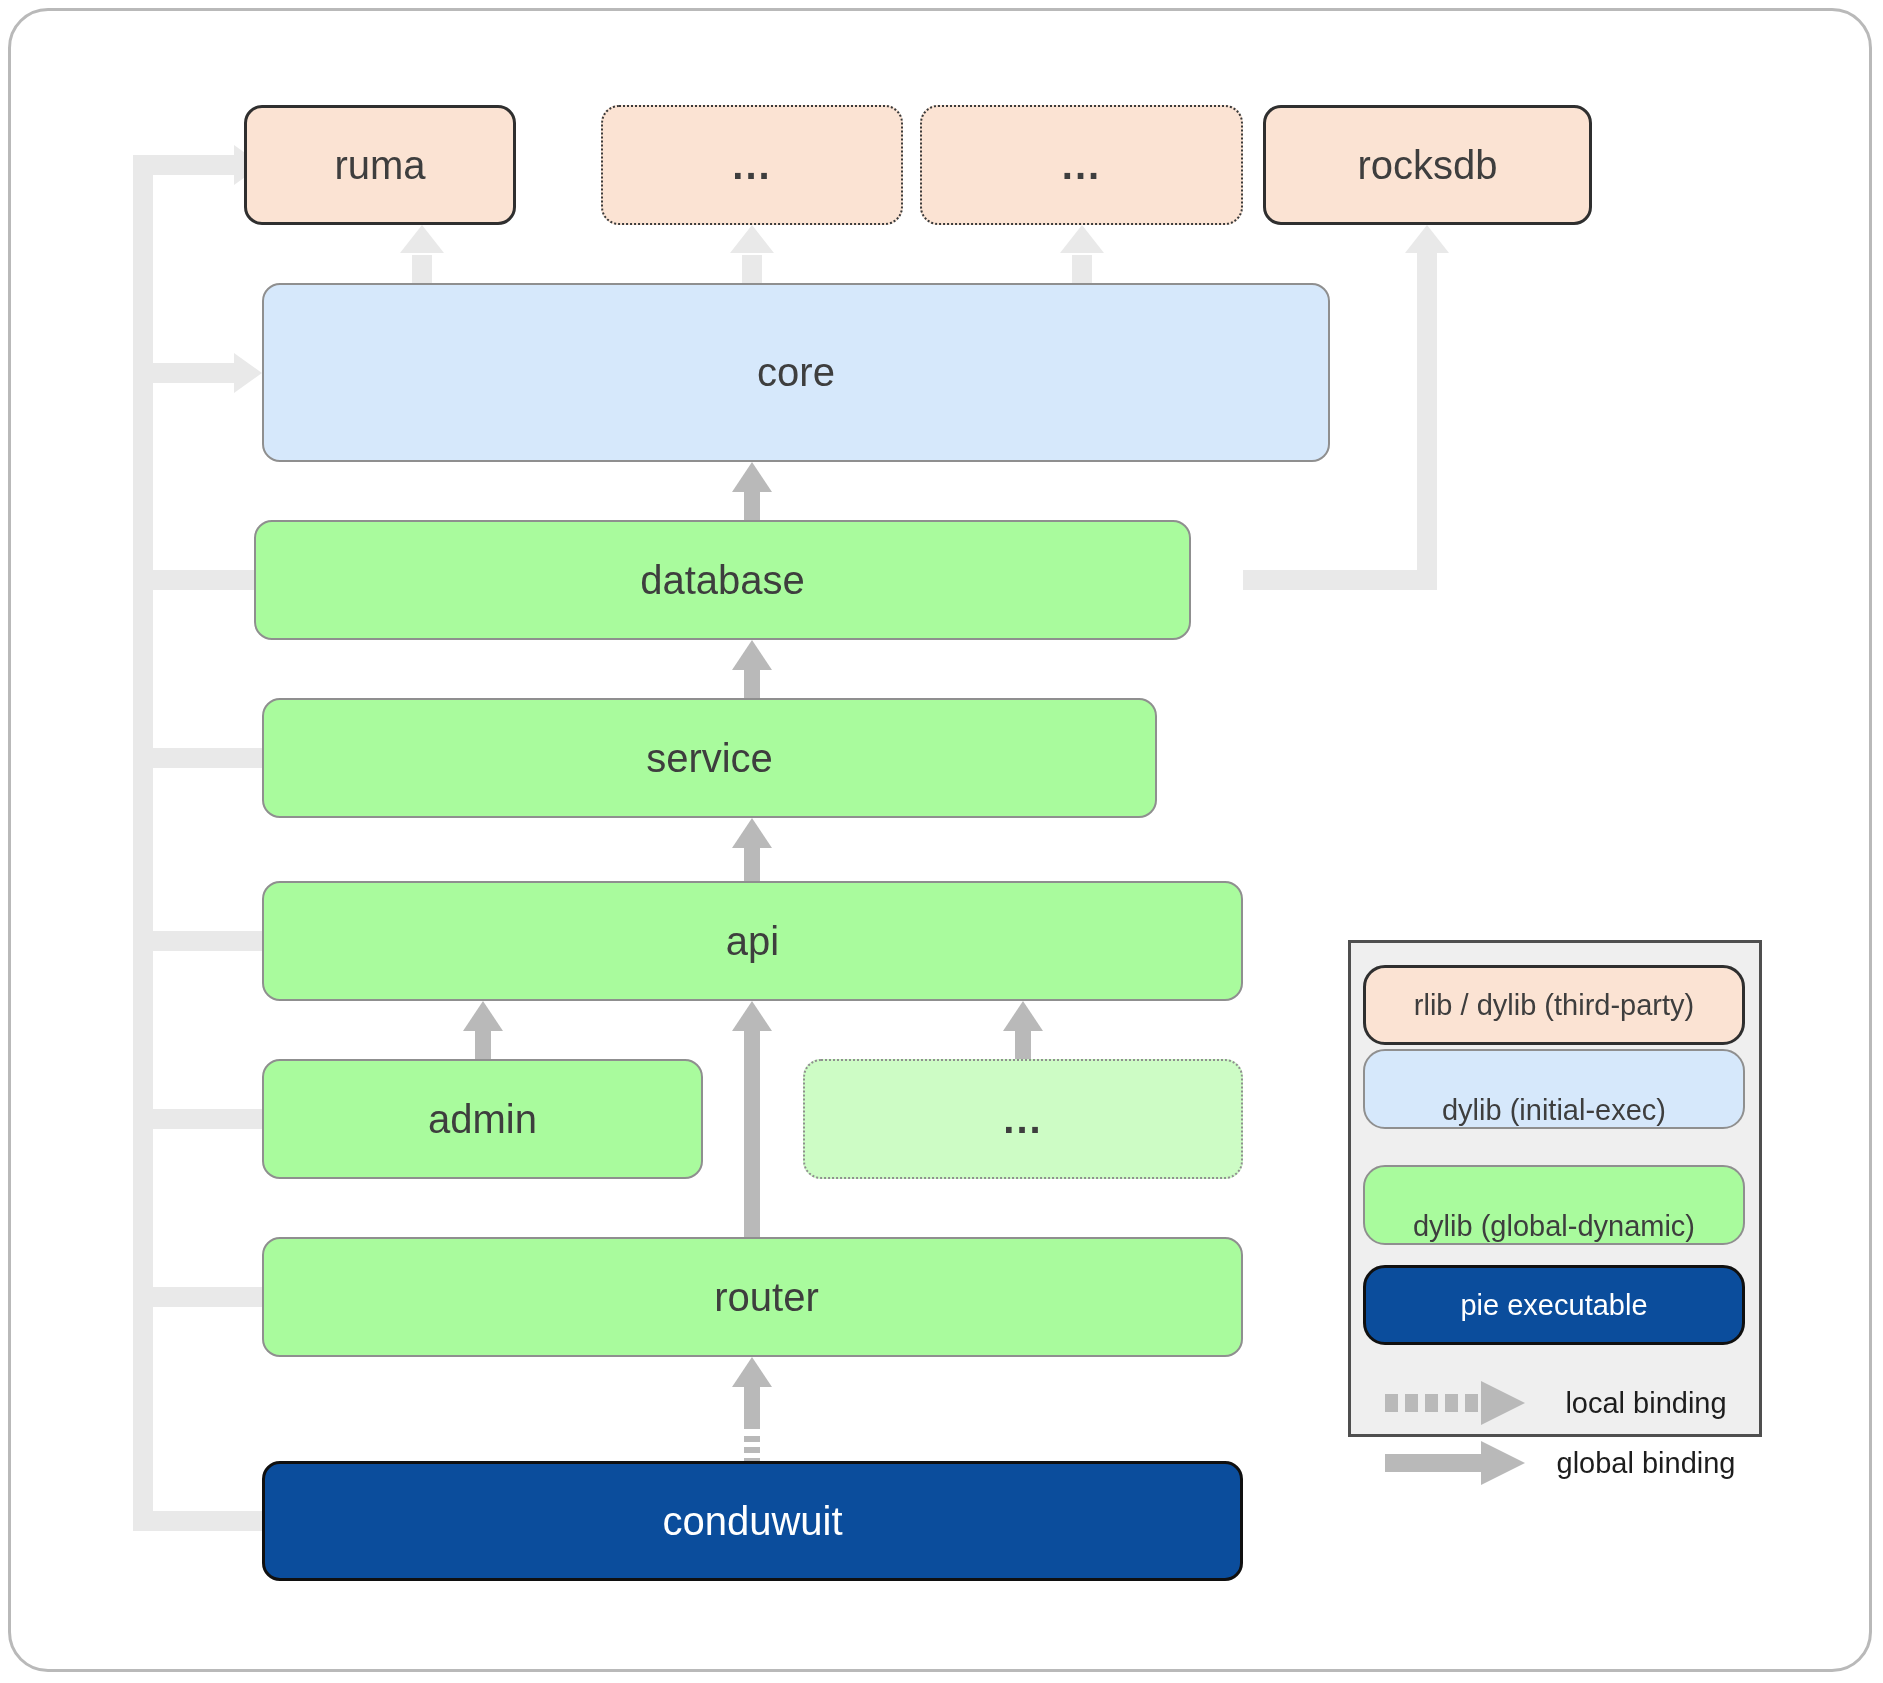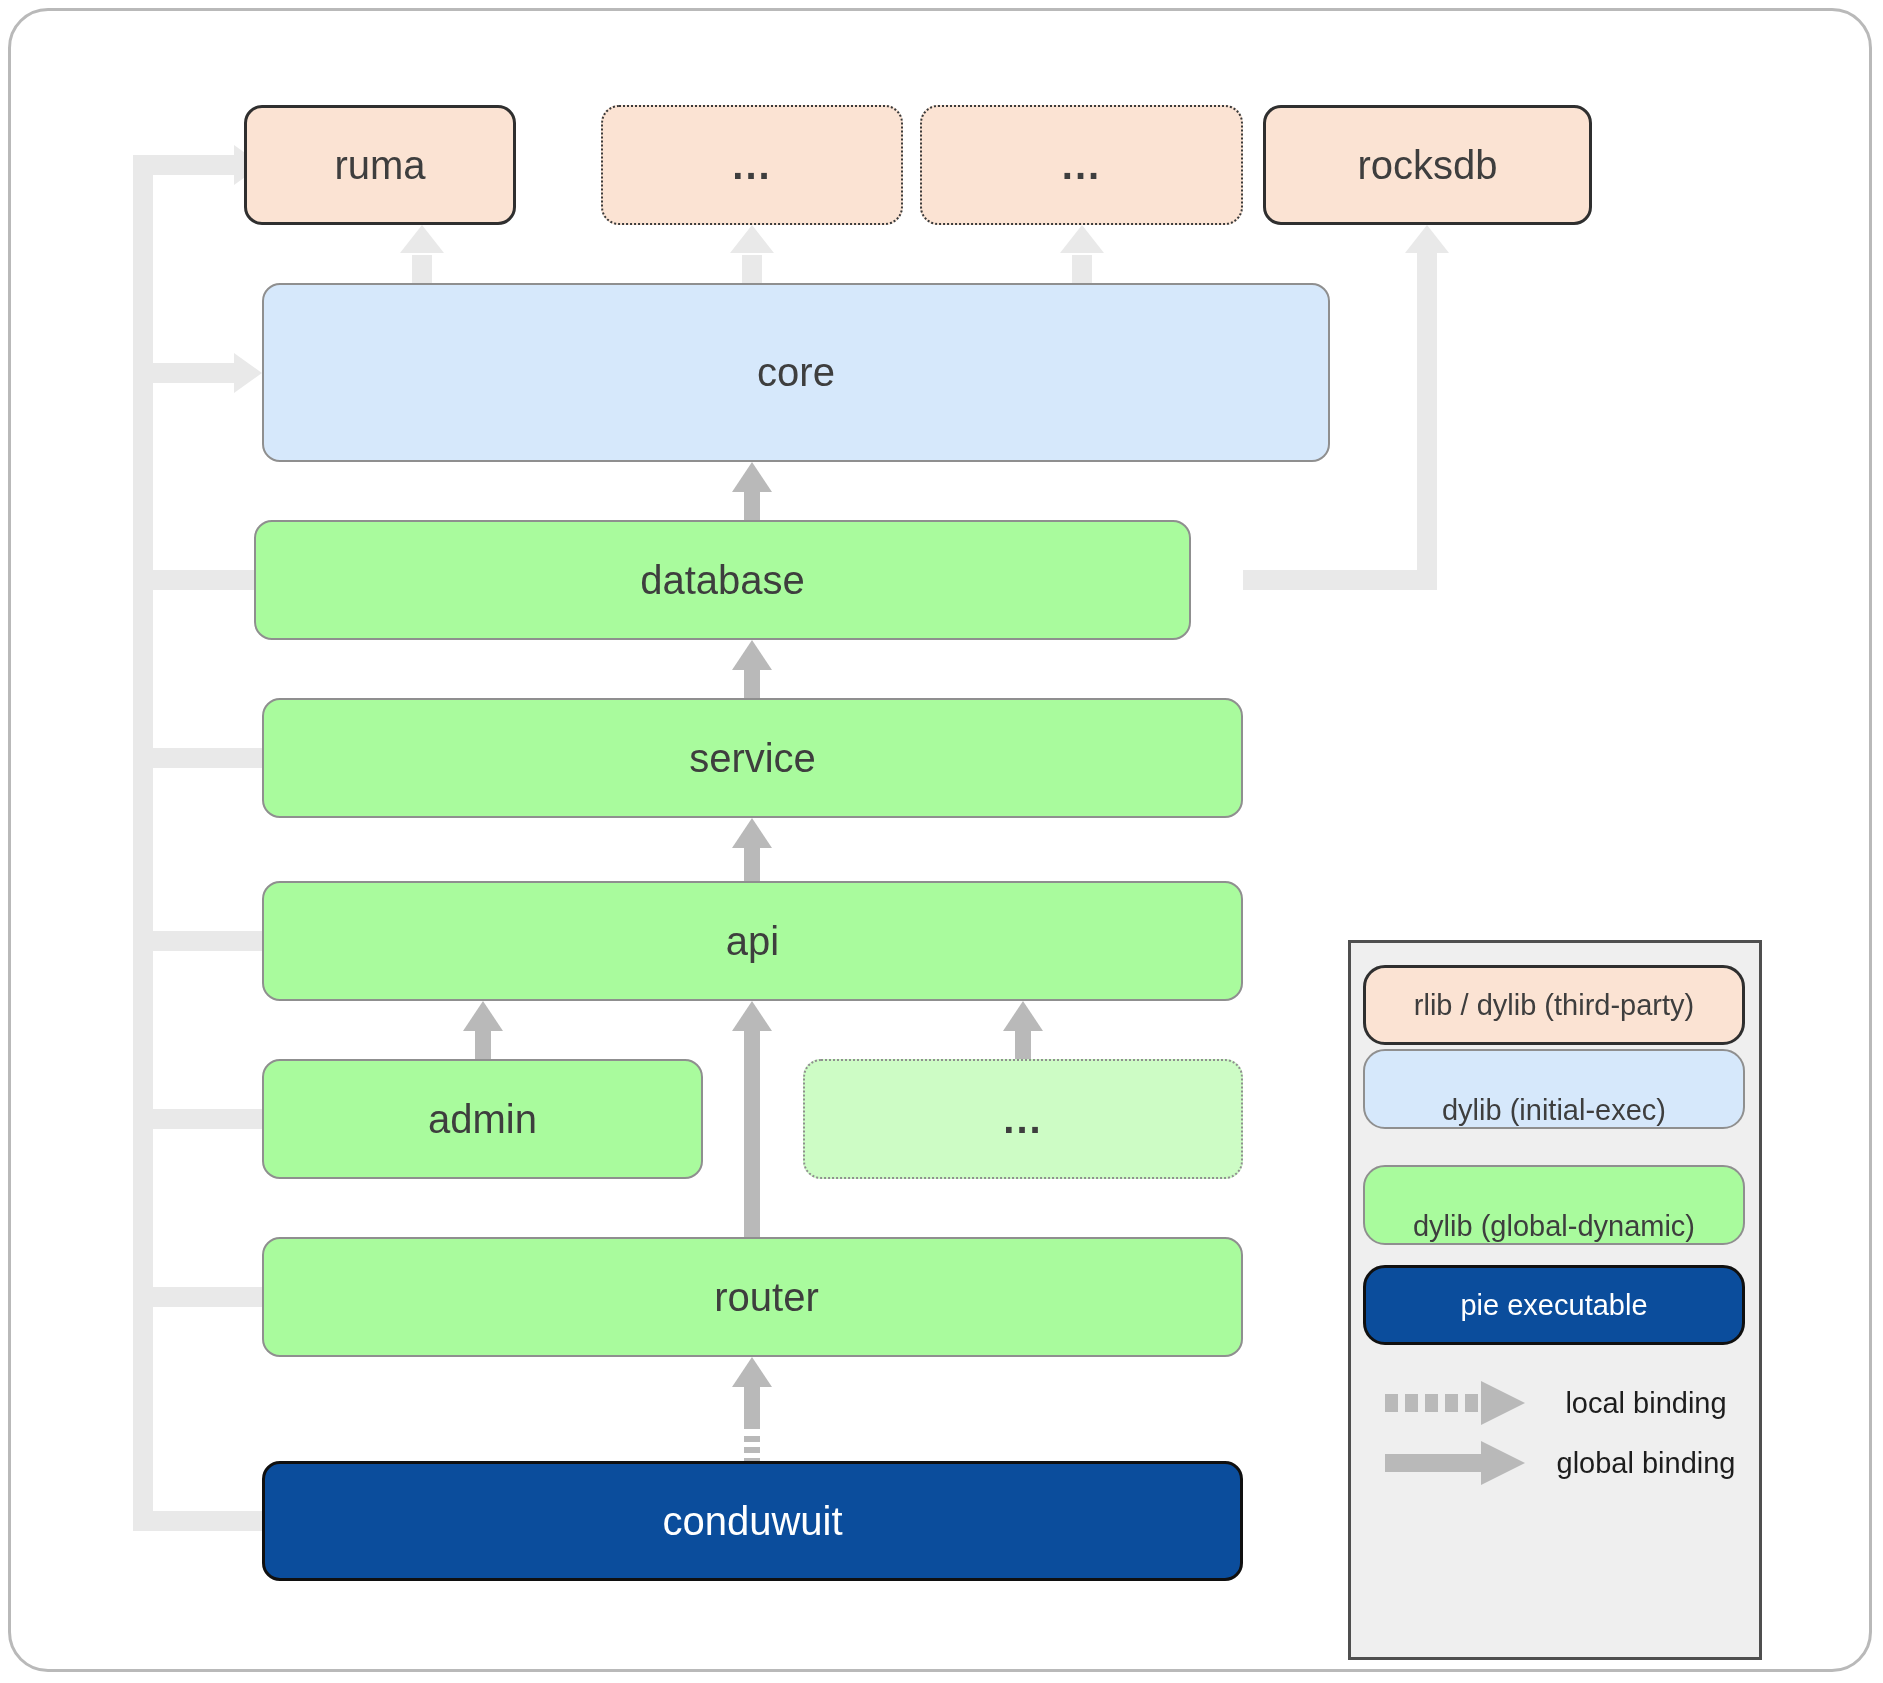--- a/index.html
+++ b/index.html
@@ -23,21 +23,21 @@
     box-sizing:border-box;border-radius:18px;font-size:40px;color:#3e3e3e;z-index:2;}
   .peach{background:#fbe3d3;border:3px solid #2f2f2f;}
   .peach-dotted{background:#fbe3d3;border:2px dotted #3a3a3a;}
   .blue{background:#d6e8fb;border:2px solid #8f8f8f;}
   .green{background:#a9fb9d;border:2px solid #8f8f8f;}
   .green-dotted{background:#cdfcc5;border:2px dotted #8f8f8f;}
   .darkblue{background:#0b4d9c;border:3px solid #101010;color:#ffffff;}
   .dots{font-weight:700;letter-spacing:2px;}
 
   
-  #legend{position:absolute;left:1348px;top:940px;width:414px;height:720px;
+  #legend{position:absolute;left:1348px;top:940px;width:414px;height:497px;
     background:#efefef;border:3px solid #4f4f4f;box-sizing:border-box;z-index:2;}
   .lg-item{position:absolute;left:12px;width:382px;height:80px;border-radius:22px;
     display:flex;align-items:center;justify-content:center;font-size:29px;color:#3e3e3e;box-sizing:border-box;}
   .lg-peach{background:#fbe3d3;border:3px solid #2f2f2f;}
   .lg-blue{background:#d6e8fb;border:2px solid #8f8f8f;}
   .lg-green{background:#a9fb9d;border:2px solid #8f8f8f;align-items:flex-end;}
   .lg-darkblue{background:#0b4d9c;border:3px solid #101010;color:#ffffff;}
   .lg-shaft{position:absolute;left:34px;width:96px;height:18px;background:#b9b9b9;}
   .lg-shaft-dashed{position:absolute;left:34px;width:96px;height:18px;
     background:repeating-linear-gradient(90deg,#b9b9b9 0 13px,transparent 13px 20px);}
@@ -113,21 +113,21 @@
   </div>
 
   <div class="node blue" style="left:262px;top:283px;width:1068px;height:179px;">
     <span>core</span>
   </div>
 
   <div class="node green" style="left:254px;top:520px;width:937px;height:120px;">
     <span>database</span>
   </div>
 
-  <div class="node green" style="left:262px;top:698px;width:981px;height:120px;">
+  <div class="node green" style="left:262px;top:698px;width:895px;height:120px;">
     <span>service</span>
   </div>
 
   <div class="node green" style="left:262px;top:881px;width:981px;height:120px;">
     <span>api</span>
   </div>
 
   <div class="node green" style="left:262px;top:1059px;width:441px;height:120px;">
     <span>admin</span>
   </div>

